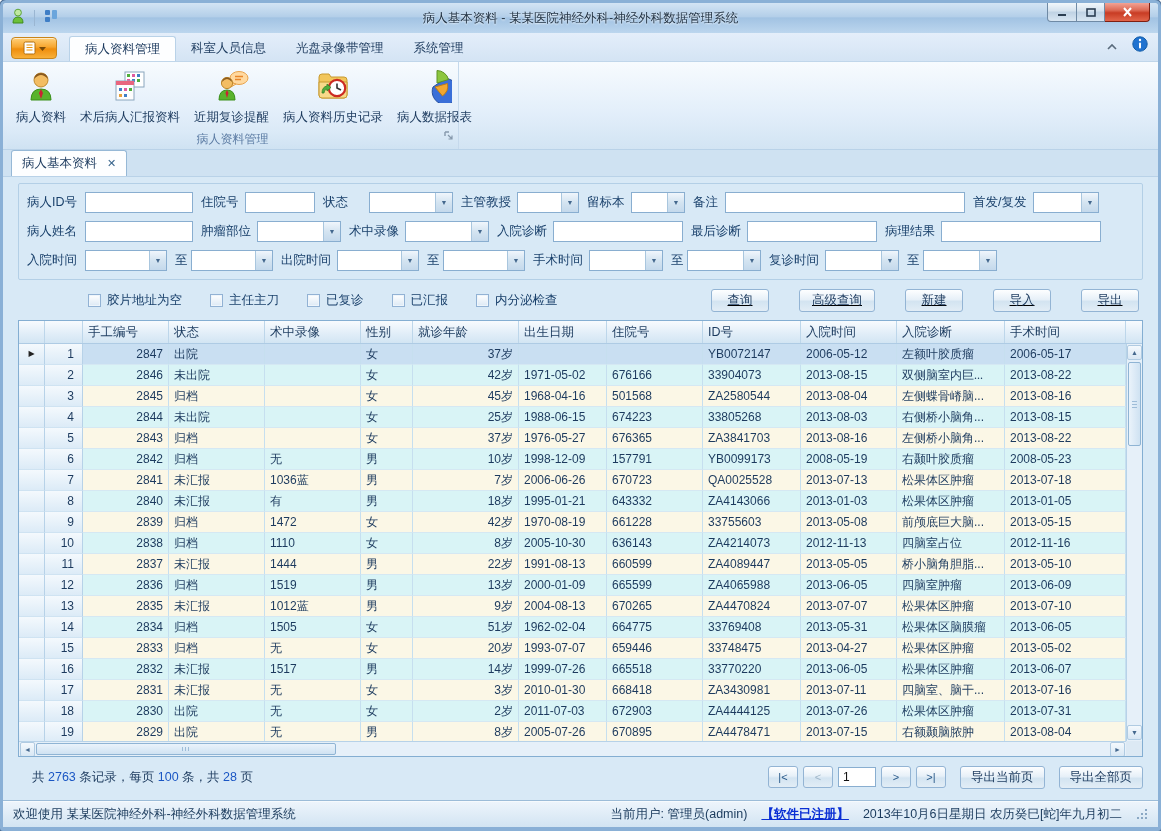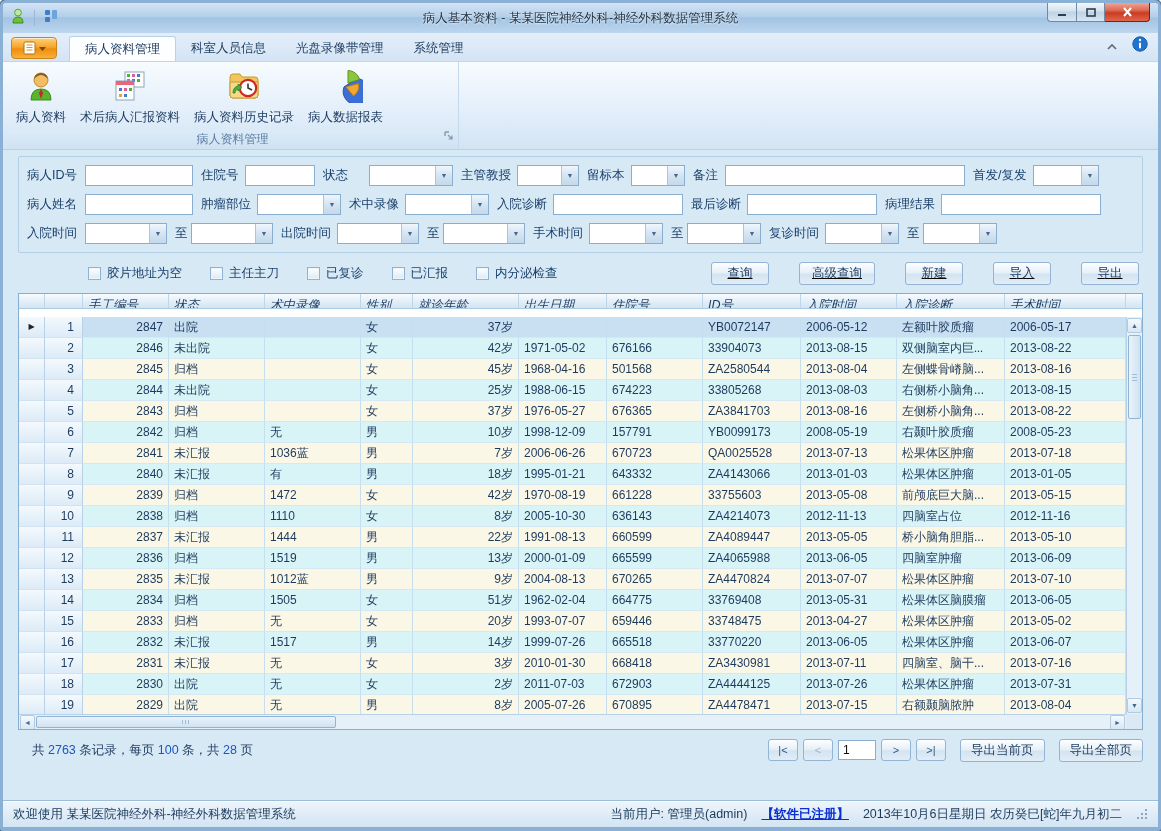--- a/index.html
+++ b/index.html
@@ -64,22 +64,22 @@
   .filter-row{margin-top:8px;display:flex;align-items:center;padding-left:70px;flex:0 0 24px;}
   .cbitem{display:flex;align-items:center;gap:6px;margin-right:28px;cursor:pointer;}
   .cbbox{width:13px;height:13px;border:1px solid #92b2d4;background:linear-gradient(#ffffff,#dce9f5);box-shadow:inset 0 0 0 1px #eef5fb;}
   .cblabel{font-size:12.5px;color:#19406b;}
   .actions{margin-left:auto;display:flex;gap:30px;padding-right:4px;text-decoration:underline;}
   .abtn{min-width:58px;height:23px;border:1px solid #93b4d4;border-radius:3px;font-size:12.5px;color:#1c3a5e;cursor:pointer;
     background:linear-gradient(#fdfeff,#e7f0f8 45%,#d3e4f1 55%,#e2edf6);padding:0 12px;
     font-family:"Liberation Sans","DejaVu Sans",sans-serif;}
   
   .grid{margin-top:8px;flex:0 0 437px;border:1px solid #84aed2;background:#fff;position:relative;overflow:hidden;}
-  .ghead{height:15px;display:flex;background:linear-gradient(#f8fbfe,#e2eef8 55%,#d2e5f3);
-    border-bottom:1px solid #aecbe4;padding-right:16px;font-style:italic;}
+  .ghead{height:23px;display:flex;background:linear-gradient(#f8fbfe,#e2eef8 55%,#d2e5f3);
+    border-bottom:1px solid #aecbe4;padding-right:16px;}
   .ghc{flex:0 0 auto;border-right:1px solid #bdd6ea;font-size:12.5px;color:#1b3a5e;line-height:22px;padding:0 5px;
     white-space:nowrap;overflow:hidden;cursor:pointer;}
   .gbody{position:absolute;top:23px;left:0;right:16px;bottom:15px;overflow:hidden;}
   .grow{height:21px;display:flex;cursor:pointer;}
   .grow.cream{background:#fbf7e6;}
   .grow.cyan{background:#d9f4f6;}
   .grow.sel{background:#c9dff2;}
   .gc{flex:0 0 auto;border-right:1px solid #c6dfef;border-bottom:1px solid #d5e8f3;font-size:12px;color:#1c3a5e;
     line-height:20px;padding:0 5px;white-space:nowrap;overflow:hidden;}
   .gc.r{text-align:right;}
@@ -222,20 +222,32 @@
                 <rect x="6" y="19" width="3" height="3" fill="#3f7ec6"></rect>
                 <rect x="11" y="19" width="3" height="3" fill="#e05aa0"></rect>
                 <rect x="16" y="19" width="3" height="3" fill="#4fae3c"></rect>
                 <rect x="6" y="25" width="3" height="3" fill="#e8a23c"></rect>
                 <rect x="11" y="25" width="3" height="3" fill="#3f7ec6"></rect>
               </svg></span>
             <span class="lbl">术后病人汇报资料</span>
           </div>
           <div class="rbtn">
             <span><svg width="34" height="34" viewBox="0 0 34 34">
+                <ellipse cx="24" cy="9" rx="9" ry="6.5" fill="#ffd9a0" stroke="#e8a24a"></ellipse>
+                <path d="M18 14 L16 18 L21 15 Z" fill="#ffd9a0" stroke="#e8a24a"></path>
+                <path d="M20 7.5 h8 M20 10.5 h6" stroke="#e8862a" stroke-width="1.4"></path>
+                <path d="M4 31 Q4 21 12 21 Q20 21 20 31 Z" fill="#59b32c" stroke="#3a8f1a"></path>
+                <path d="M12 21 L10.5 24 L12 29 L13.5 24 Z" fill="#c23"></path>
+                <circle cx="12" cy="14" r="5.6" fill="#f3bd63" stroke="#c08a2e"></circle>
+                <path d="M6.8 13 Q8 8.5 12 8.5 Q16 8.5 17.2 13 Q14 10 12 10 Q10 10 6.8 13 Z" fill="#8a5a1e"></path>
+              </svg></span>
+            <span class="lbl">近期复诊提醒</span>
+          </div>
+          <div class="rbtn">
+            <span><svg width="34" height="34" viewBox="0 0 34 34">
                 <path d="M3 8 Q3 5 6 5 L13 5 L15 8 L28 8 Q31 8 31 11 L31 26 Q31 29 28 29 L6 29 Q3 29 3 26 Z" fill="#f2c65c" stroke="#c89a30"></path>
                 <path d="M3 13 L31 13 L31 26 Q31 29 28 29 L6 29 Q3 29 3 26 Z" fill="#f7d98a" stroke="#c89a30"></path>
                 <circle cx="21" cy="19" r="8.2" fill="#fff" stroke="#cc2a22" stroke-width="2.2"></circle>
                 <path d="M21 14.5 V19 L25 21" stroke="#333" stroke-width="1.6" fill="none"></path>
                 <path d="M6 24 Q6 18 11 17 L11 15 L15 18.5 L11 22 L11 20 Q8 20.5 8 24 Z" fill="#4fae3c" stroke="#35822a" stroke-width=".8"></path>
               </svg></span>
             <span class="lbl">病人资料历史记录</span>
           </div>
           <div class="rbtn">
             <span><svg width="34" height="34" viewBox="0 0 34 34">
@@ -249,20 +261,26 @@
       <div class="rgroup-label">
         <span>病人资料管理</span>
         <span class="launcher"><svg width="10" height="10" viewBox="0 0 10 10">
               <path d="M1 1 H5 M1 1 V5" stroke="#6b7f94" stroke-width="1.4"></path>
               <path d="M4 4 L8 8 M8 4.5 V8 H4.5" stroke="#6b7f94" stroke-width="1.2" fill="none"></path>
             </svg></span>
       </div>
     </div>
   </div>
 
+  <div class="docstrip">
+    <div class="doctab">
+      <span>病人基本资料</span>
+      <span class="x"></span>
+    </div>
+  </div>
 
   <div class="content">
     <div class="search-panel" id="sform">
         <div class="frow">
           <div class="fitem">
             <span class="flabel" style="width: 58px;">病人ID号</span>
             <input class="finput" style="width: 108px;">
           </div>
           <div class="fitem">
             <span class="flabel" style="width: 44px;">住院号</span>

